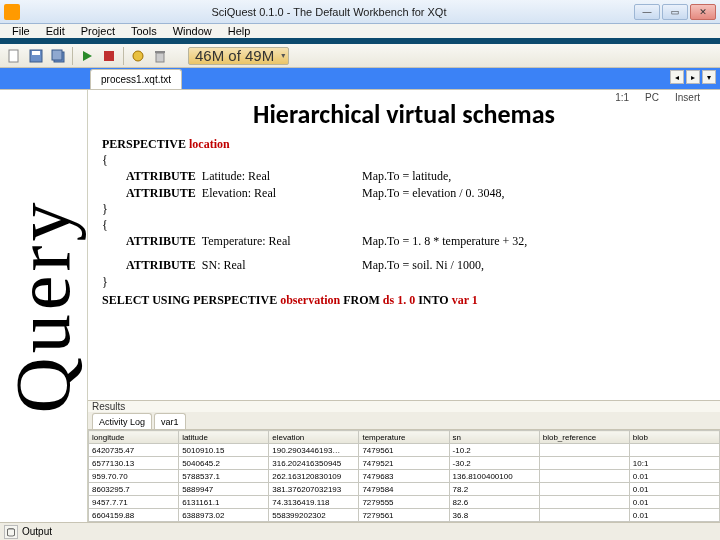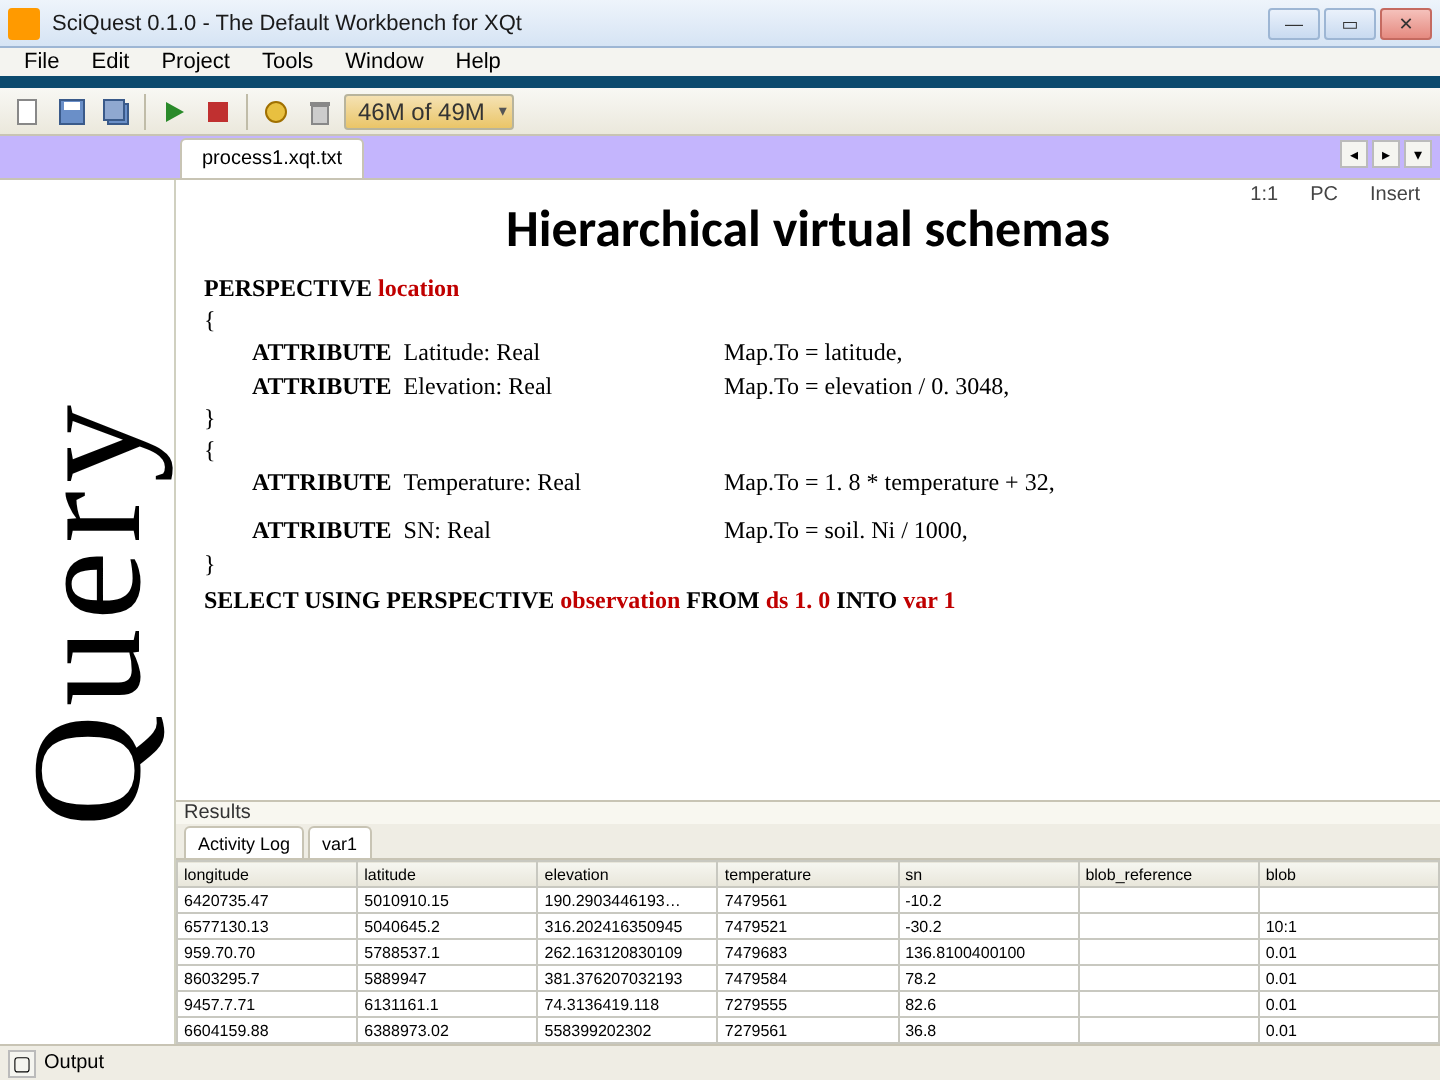--- a/index.html
+++ b/index.html
@@ -1,43 +1,43 @@
 <!DOCTYPE html>
 <html><head>
 <meta charset="utf-8">
 <style>
   * { margin: 0; padding: 0; box-sizing: border-box; }
   html, body { width: 720px; height: 540px; font-family: "Segoe UI", Tahoma, sans-serif; font-size: 11px; overflow: hidden; background: #fff; }
 
   
   .titlebar { height: 24px; background: linear-gradient(#eef4fb, #d6e4f4); border-bottom: 1px solid #9db6d4; display: flex; align-items: center; padding: 0 4px; }
   .titlebar .appicon { width: 16px; height: 16px; background: #ff9a00; border-radius: 2px; margin-right: 6px; }
-  .titlebar .title { flex: 1; color: #1a1a1a; font-size: 11px; }
+  .titlebar .title { flex: 1; color: #1a1a1a; font-size: 11px; text-align: center; }
   .titlebar .winbtn { width: 26px; height: 16px; margin-left: 2px; background: linear-gradient(#eaf1fb,#c8daf0); border: 1px solid #9db6d4; border-radius: 2px; display: flex; align-items: center; justify-content: center; font-size: 9px; color: #333; }
   .titlebar .winbtn.close { background: linear-gradient(#f5c1bb,#e58a80); border-color: #c56a60; }
 
   
   .menubar { height: 20px; background: #f4f4f0; border-bottom: 6px solid #0c4a6e; display: flex; align-items: center; padding: 0 4px; }
   .menubar .menu { padding: 0 8px; height: 100%; display: flex; align-items: center; }
 
   
   .toolbar { height: 24px; background: linear-gradient(#f8f8f4,#ebe8dc); border-bottom: 1px solid #c8c4b4; display: flex; align-items: center; padding: 0 4px; gap: 2px; }
   .tb-btn { width: 20px; height: 20px; border: 1px solid transparent; border-radius: 2px; display: flex; align-items: center; justify-content: center; }
   .tb-sep { width: 1px; height: 18px; background: #c0bca8; margin: 0 2px; }
-  .tb-combo { height: 18px; border: 1px solid #b8b49c; background: linear-gradient(#f5e2b3,#eac568); border-radius: 2px; padding: 0 14px 0 6px; font-size: 12px; display: flex; align-items: center; color: #333; position: relative; }
+  .tb-combo { height: 18px; border: 1px solid #b8b49c; background: linear-gradient(#f5e2b3,#eac568); border-radius: 2px; padding: 0 14px 0 6px; font-size: 15px; display: flex; align-items: center; color: #333; position: relative; margin-left: 16px; }
   .tb-combo::after { content: "▾"; position: absolute; right: 3px; font-size: 8px; color: #555; }
 
   
-  .tabstrip { height: 22px; background: #c4b5fd; border-bottom: 1px solid #c8c4b4; display: flex; align-items: flex-end; padding-left: 90px; position: relative; }
+  .tabstrip { height: 22px; background: #3b82f6; border-bottom: 1px solid #c8c4b4; display: flex; align-items: flex-end; padding-left: 90px; position: relative; }
   .tab { height: 20px; border: 1px solid #c8c4b4; border-bottom: none; background: #fff; border-radius: 3px 3px 0 0; padding: 0 10px; display: flex; align-items: center; font-size: 10px; margin-right: 2px; }
   .tabstrip .navbtns { position: absolute; right: 4px; top: 2px; display: flex; gap: 2px; }
   .tabstrip .navbtn { width: 14px; height: 14px; border: 1px solid #bbb; background: #f5f5f0; font-size: 8px; display: flex; align-items:center; justify-content:center; }
 
   
-  .statusstrip { position: absolute; right: 10px; top: 92px; display: flex; gap: 16px; font-size: 10px; color: #444; z-index: 5; }
+  .statusstrip { position: absolute; right: 20px; top: 92px; display: flex; gap: 16px; font-size: 10px; color: #444; z-index: 5; }
   .statusitem { }
 
   
   .main { position: relative; height: calc(540px - 24px - 20px - 24px - 22px - 18px); display: flex; }
   .leftgutter { width: 88px; background: #fff; border-right: 1px solid #d0d0c0; display: flex; align-items: center; justify-content: center; }
   .leftgutter .rotated { transform: rotate(-90deg); font-size: 78px; font-family: Georgia, "Times New Roman", serif; color: #000; letter-spacing: 4px; white-space: nowrap; }
 
   .editor-wrap { flex: 1; display: flex; flex-direction: column; }
   .editor { flex: 1; background: #fff; padding: 8px 14px 4px 14px; overflow: hidden; }
   .editor h1 { font-family: Calibri, sans-serif; font-size: 26px; font-weight: 700; text-align: center; margin-bottom: 6px; }

